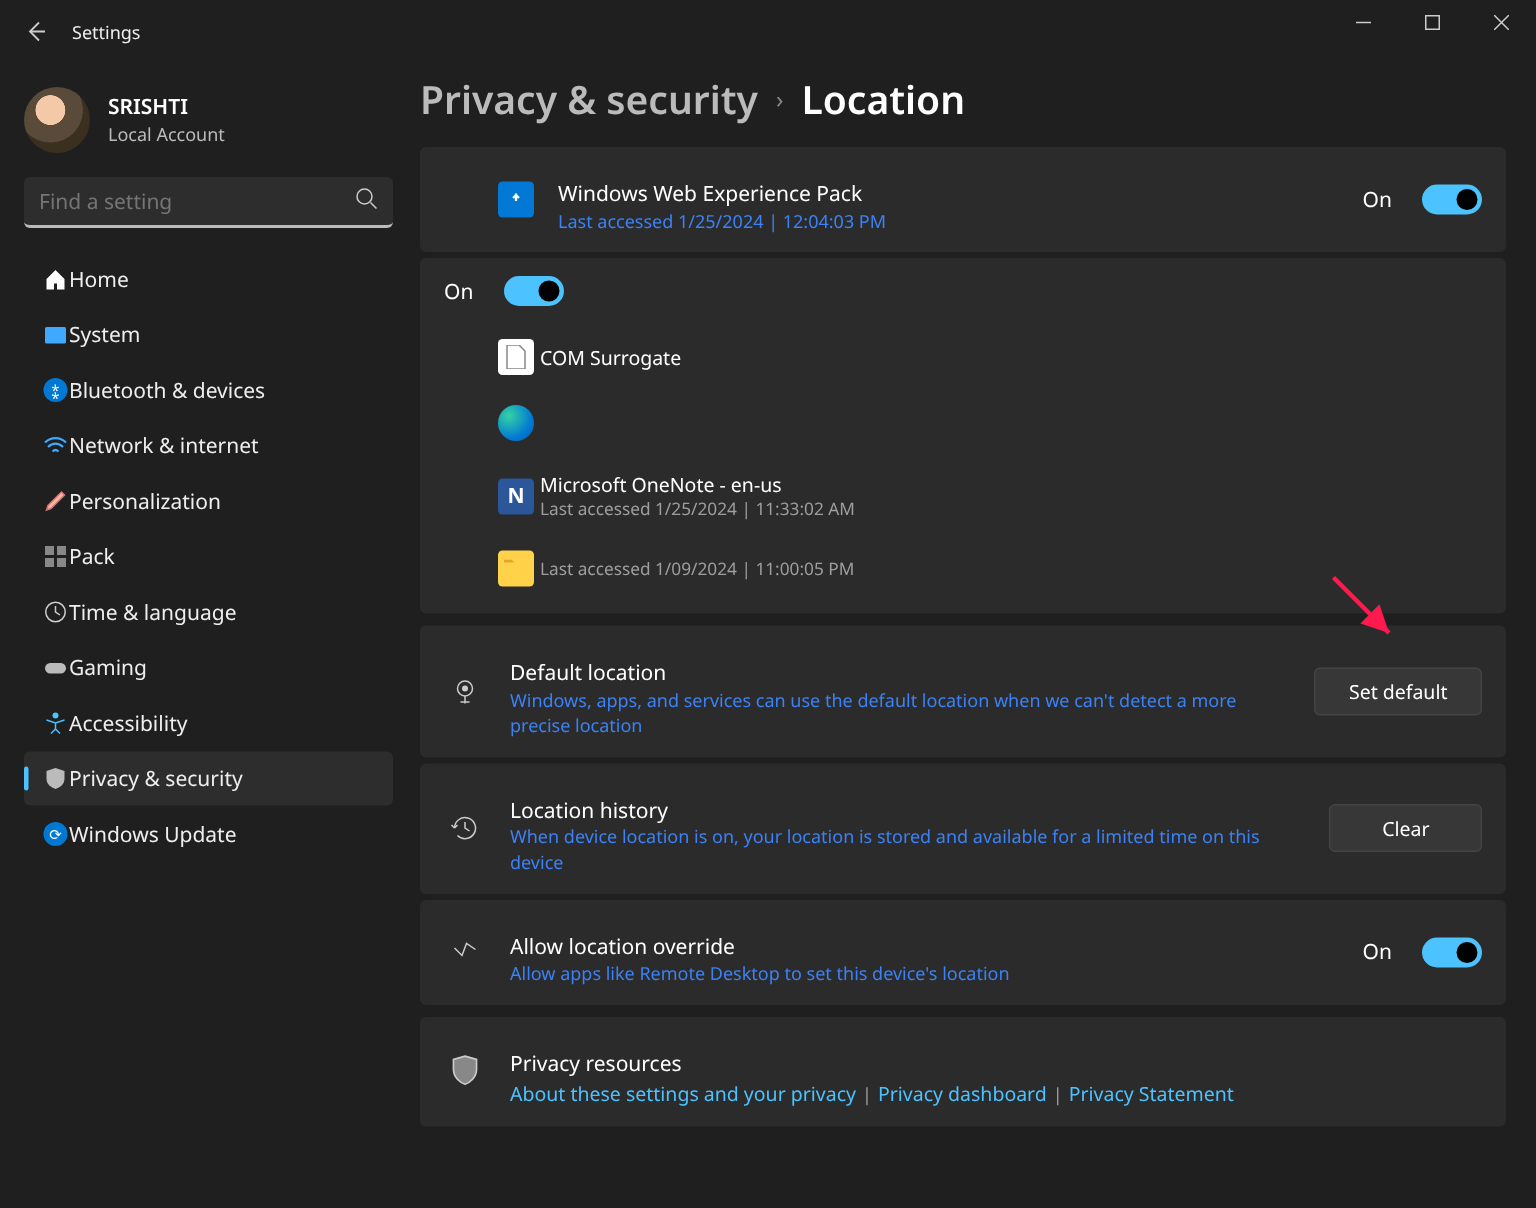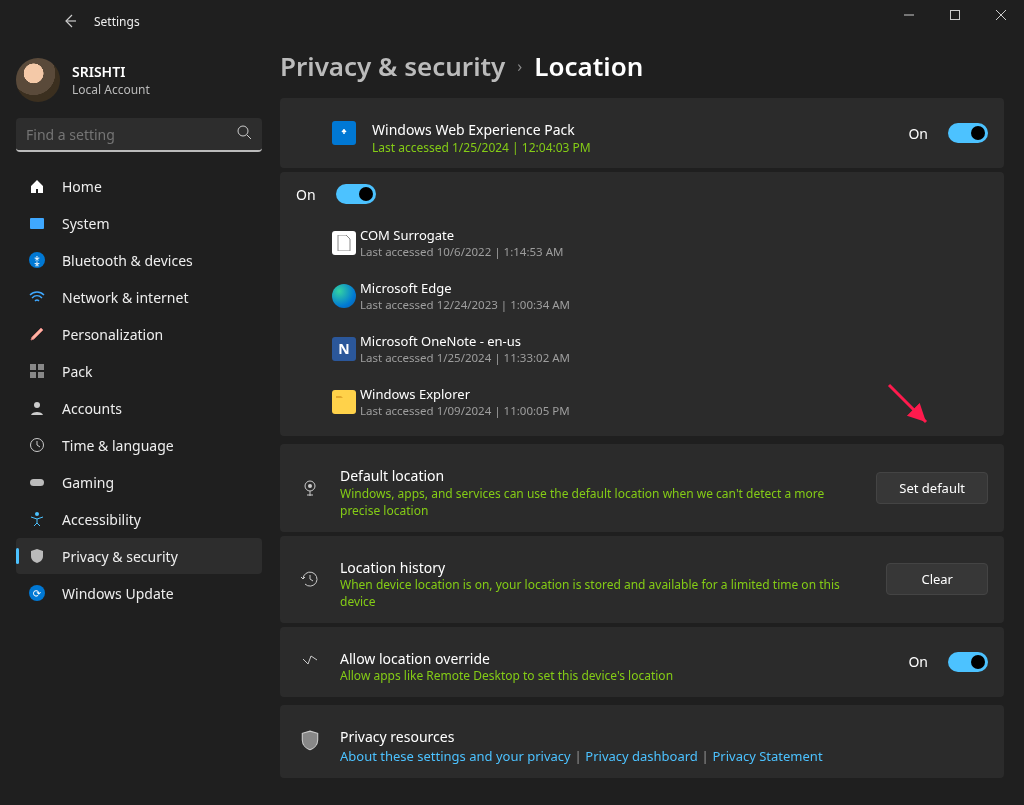--- a/index.html
+++ b/index.html
@@ -1,56 +1,56 @@
 <!DOCTYPE html>
 <html><head>
 <meta charset="utf-8">
 <style>
 * { margin:0; padding:0; box-sizing:border-box; font-family:"Segoe UI",system-ui,sans-serif; -webkit-font-smoothing:antialiased; }
 body { background:#1f1f1f; color:#fff; width:1024px; height:805px; overflow:hidden; position:relative; }
 
 
-.titlebar { height:42px; display:flex; align-items:center; padding:0 4px;margin-left:46px; }
+.titlebar { height:42px; display:flex; align-items:center; padding:0 4px; }
 .titlebar .back { width:40px; height:40px; display:flex; align-items:center; justify-content:center; cursor:pointer; font-size:16px; color:#ccc; }
 .titlebar .title { font-size:12px; color:#eee; margin-left:4px; }
 .win-controls { position:absolute; right:0; top:0; display:flex; }
 .win-controls div { width:46px; height:30px; display:flex; align-items:center; justify-content:center; color:#ccc; font-size:10px; cursor:pointer; }
 
 .main { display:flex; height:calc(100% - 42px); }
 
 
 .sidebar { width:268px; padding:8px 6px 0 16px; }
 .user { display:flex; align-items:center; gap:12px; padding:8px 0 16px; }
 .avatar { width:44px; height:44px; border-radius:50%; background:radial-gradient(circle at 40% 35%,#f4c9a8 0 25%,#5a4a3a 26% 55%,#3b2f1f 56% 100%); }
 .user-name { font-size:14px; font-weight:600; }
 .user-sub { font-size:12px; color:#bbb; }
 
 .search { display:flex; align-items:center; background:#2d2d2d; border-radius:4px; border-bottom:2px solid #bbb; height:34px; padding:0 10px; margin-bottom:16px; }
 .search input { flex:1; background:transparent; border:none; color:#fff; font-size:14px; outline:none; }
 .search .mag { color:#ccc; font-size:14px; }
 
 .nav { display:flex; flex-direction:column; gap:1px; }
-.nav-item { display:flex; align-items:center; gap:16px; height:36px; padding:0 12px; border-radius:4px; font-size:14px; color:#eee; cursor:pointer; }
+.nav-item { display:flex; align-items:center; height:36px; padding:0 12px; border-radius:4px; font-size:14px; color:#eee; cursor:pointer; }
 .nav-item.active { background:#2d2d2d; position:relative; }
 .nav-item.active::before { content:""; position:absolute; left:0; top:10px; width:3px; height:16px; background:#4cc2ff; border-radius:2px; }
 .nav-icon { width:18px; height:18px; display:flex; align-items:center; justify-content:center; font-size:15px; }
 
 
 .content { flex:1; overflow-y:auto; padding:4px 20px 20px 12px; }
 .crumb { display:flex; align-items:center; gap:12px; margin-bottom:14px; margin-top:2px; }
 .crumb .parent { font-size:26px; font-weight:600; color:#bbb; }
 .crumb .chev { color:#888; font-size:16px; }
 .crumb .current { font-size:26px; font-weight:600; }
 
 .card { background:#2b2b2b; border-radius:4px; margin-bottom:4px; }
 .row { display:flex; align-items:center; padding:12px 16px; gap:16px; }
 .row-icon { width:28px; height:28px; display:flex; align-items:center; justify-content:center; font-size:18px; color:#ccc; }
 .row-body { flex:1;margin-top:10px; }
 .row-title { font-size:14px; line-height:1.4; }
-.row-sub { font-size:12px; color:#84cc16; line-height:1.4; }
+.row-sub { font-size:12px; color:#3b82f6; line-height:1.4; }
 .toggle-state { font-size:14px; margin-right:4px; }
 .toggle { width:40px; height:20px; background:#4cc2ff; border-radius:10px; position:relative; cursor:pointer; }
 .toggle::after { content:""; position:absolute; right:3px; top:3px; width:14px; height:14px; border-radius:50%; background:#000; }
 .btn { background:#373737; border:1px solid #444; color:#fff; font-size:13px; padding:6px 22px; border-radius:4px; cursor:pointer; }
 .req { font-size:14px; color:#ccc; margin-right:4px; }
 .expand { color:#ccc; font-size:12px; }
 
 .app-row { display:flex; align-items:center; gap:4px; padding:10px 16px 10px 52px; }
 .app-icon { width:24px; height:24px; border-radius:3px; display:flex; align-items:center; justify-content:center; font-size:14px; font-weight:bold; }
 .app-blue { background:#0078d4; color:#fff; }
@@ -175,29 +175,20 @@
             <svg class="icon-svg" viewBox="0 0 16 16">
               <rect x="1" y="1" width="6" height="6" fill="#888"></rect>
               <rect x="9" y="1" width="6" height="6" fill="#888"></rect>
               <rect x="1" y="9" width="6" height="6" fill="#888"></rect>
               <rect x="9" y="9" width="6" height="6" fill="#888"></rect>
             </svg>
           </span>
         <span>Pack</span>
       </div>
       <div class="nav-item">
-        <span class="nav-icon i-acct">
-            <svg class="icon-svg" viewBox="0 0 16 16">
-              <circle cx="8" cy="5" r="3" fill="#ccc"></circle>
-              <path d="M2 15c1-4 11-4 12 0" fill="#ccc"></path>
-            </svg>
-          </span>
-        <span>Accounts</span>
-      </div>
-      <div class="nav-item">
         <span class="nav-icon i-tl">
             <svg class="icon-svg" viewBox="0 0 16 16">
               <circle cx="8" cy="8" r="6.5" stroke="#ccc" fill="none"></circle>
               <path d="M8 4v4l3 2" stroke="#ccc" fill="none"></path>
             </svg>
           </span>
         <span>Time &amp; language</span>
       </div>
       <div class="nav-item">
         <span class="nav-icon i-gam">
@@ -263,46 +254,40 @@
         <div class="toggle"></div>
       </div>
       <div class="app-row">
         <div class="app-icon app-file">
             <svg width="14" height="16" viewBox="0 0 14 16">
               <path d="M1 0h8l4 4v12H1z" fill="#fff" stroke="#888"></path>
             </svg>
           </div>
         <div class="app-body">
           <div class="app-name">COM Surrogate</div>
-          <div class="app-sub">Last accessed 10/6/2022  |  1:14:53 AM</div>
         </div>
       </div>
       <div class="app-row">
         <div class="app-icon app-edge"></div>
-        <div class="app-body">
-          <div class="app-name">Microsoft Edge</div>
-          <div class="app-sub">Last accessed 12/24/2023  |  1:00:34 AM</div>
-        </div>
       </div>
       <div class="app-row">
         <div class="app-icon app-word">N</div>
         <div class="app-body">
           <div class="app-name">Microsoft OneNote - en-us</div>
           <div class="app-sub">Last accessed 1/25/2024  |  11:33:02 AM</div>
         </div>
       </div>
       <div class="app-row" style="padding-bottom:18px;">
         <div class="app-icon app-folder">
             <svg width="16" height="12" viewBox="0 0 16 12">
               <path d="M0 2h6l2 2h8v8H0z" fill="#ffd24a"></path>
               <path d="M0 0h5l2 2H0z" fill="#e3a82b"></path>
             </svg>
           </div>
         <div class="app-body">
-          <div class="app-name">Windows Explorer</div>
           <div class="app-sub">Last accessed 1/09/2024  |  11:00:05 PM</div>
         </div>
       </div>
     </div>
 
     <div style="height:4px;"></div>
 
     <div class="card">
       <div class="row">
         <div class="row-icon">

